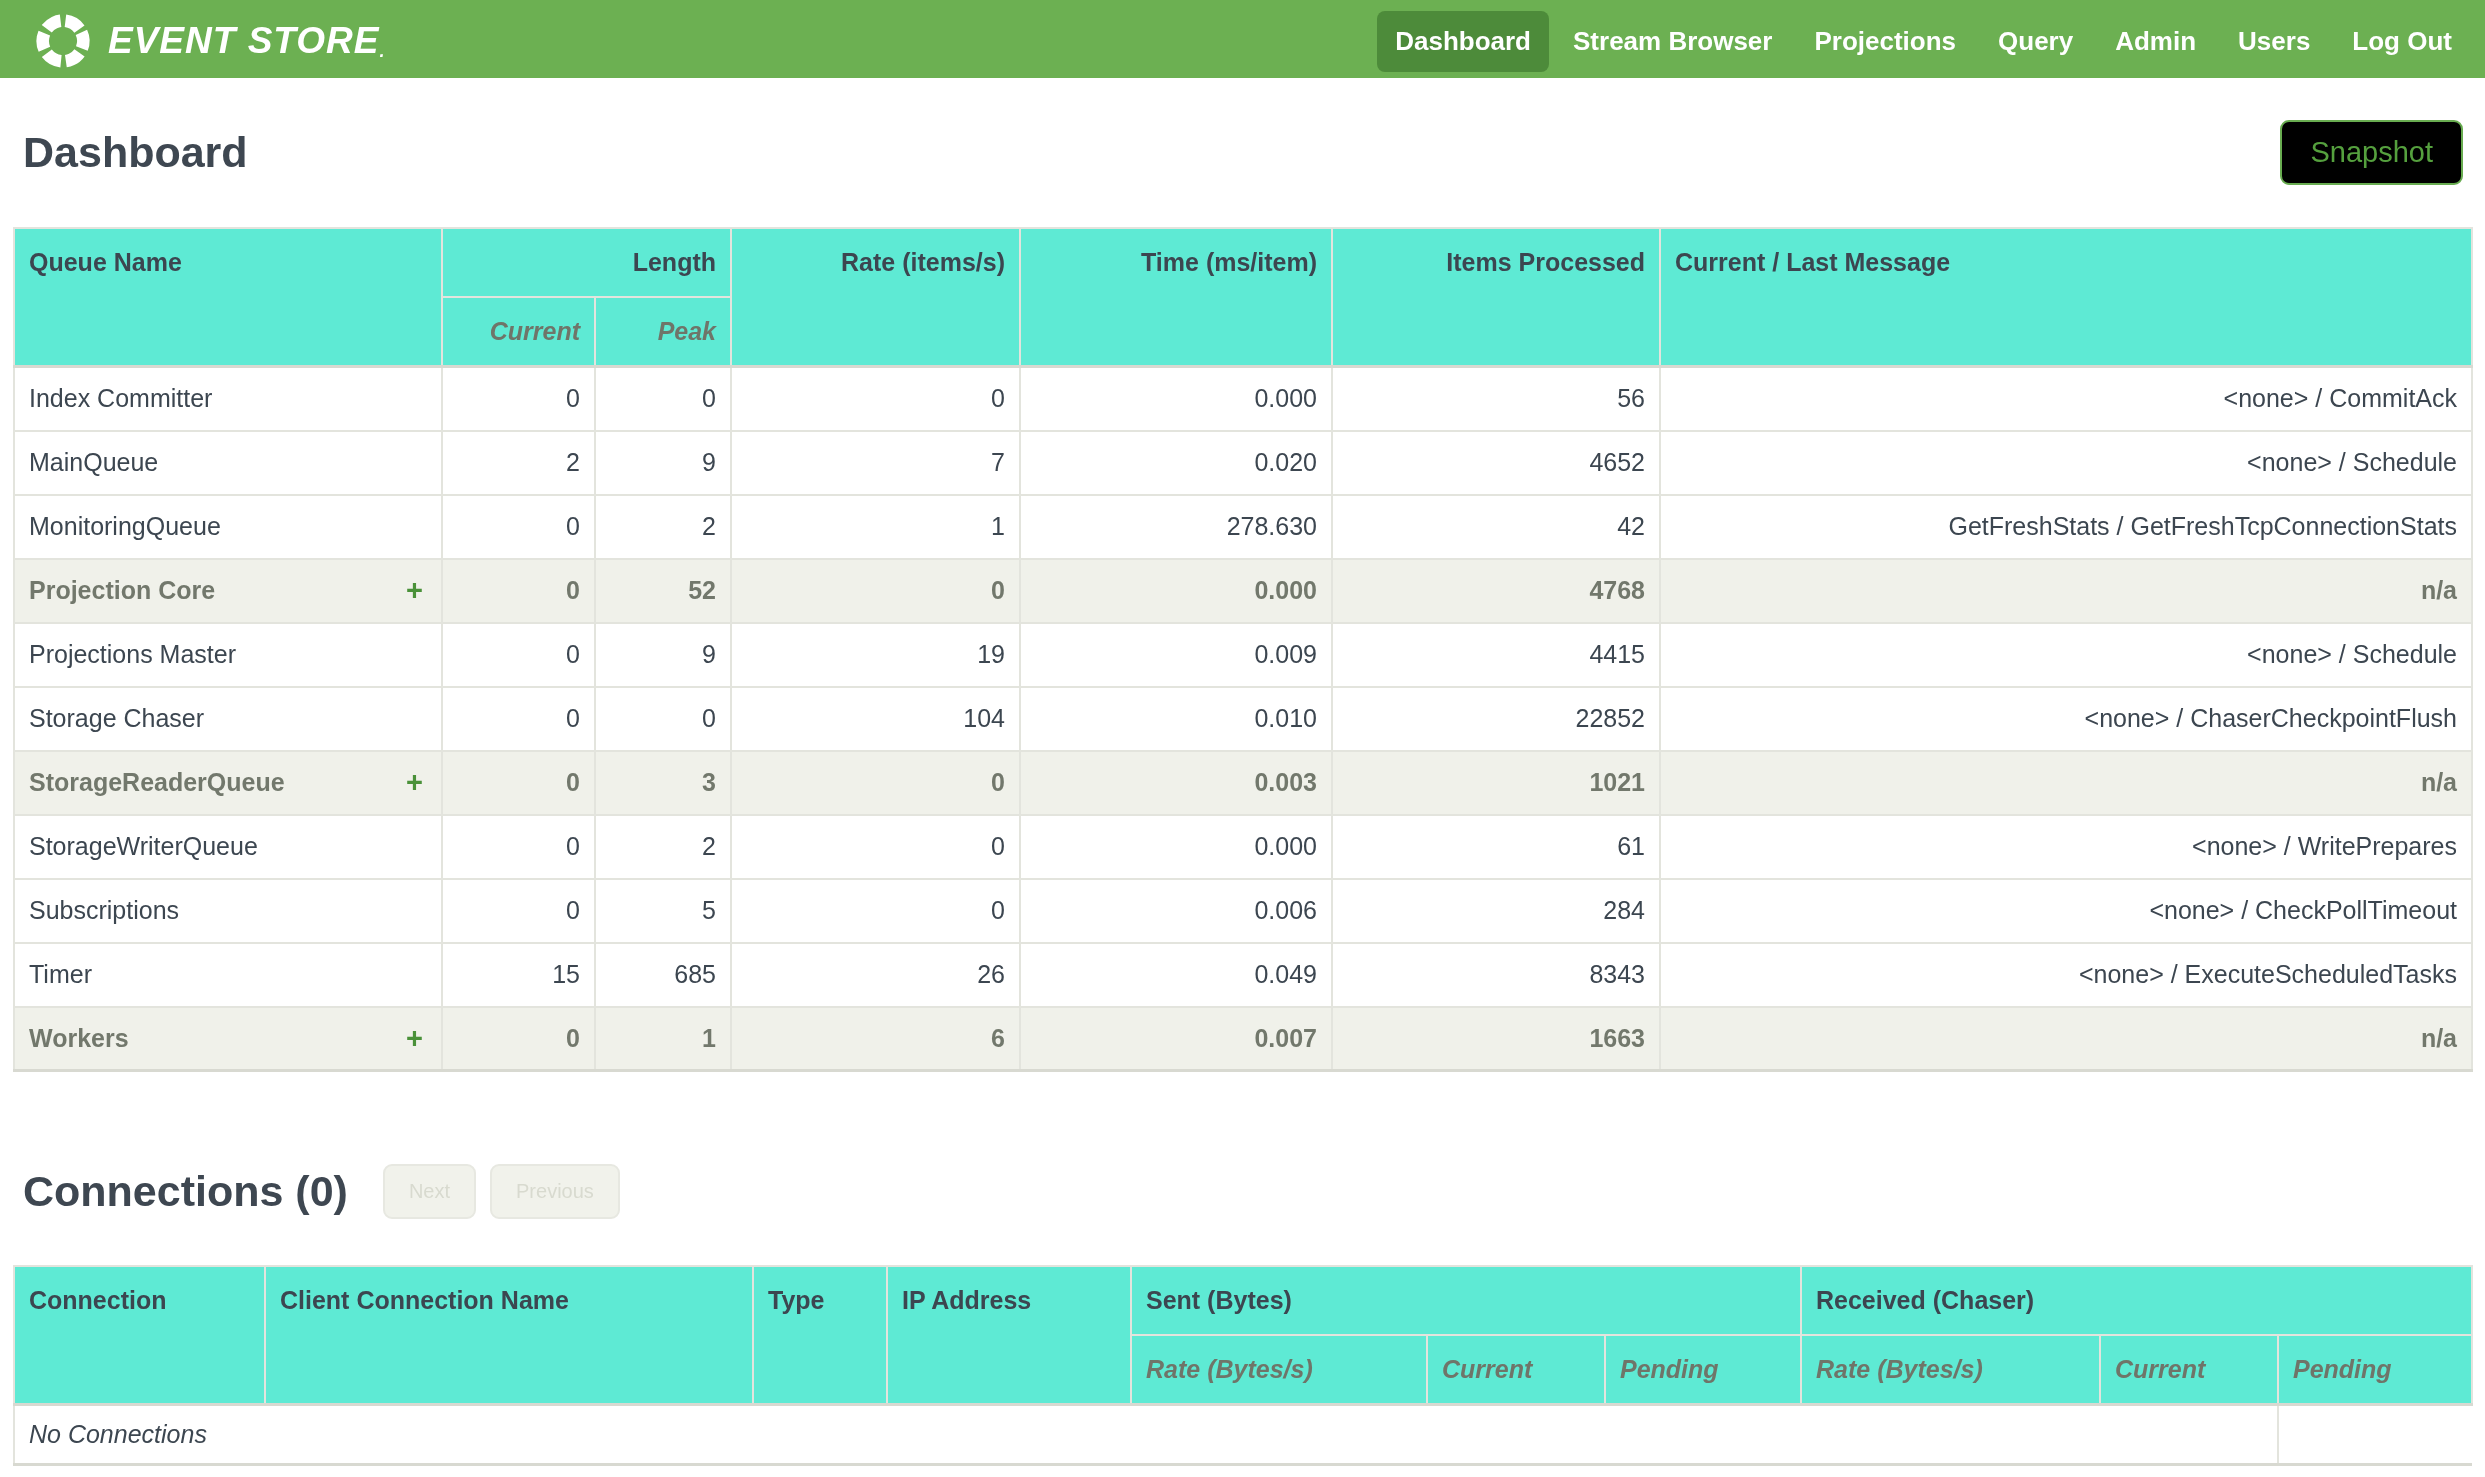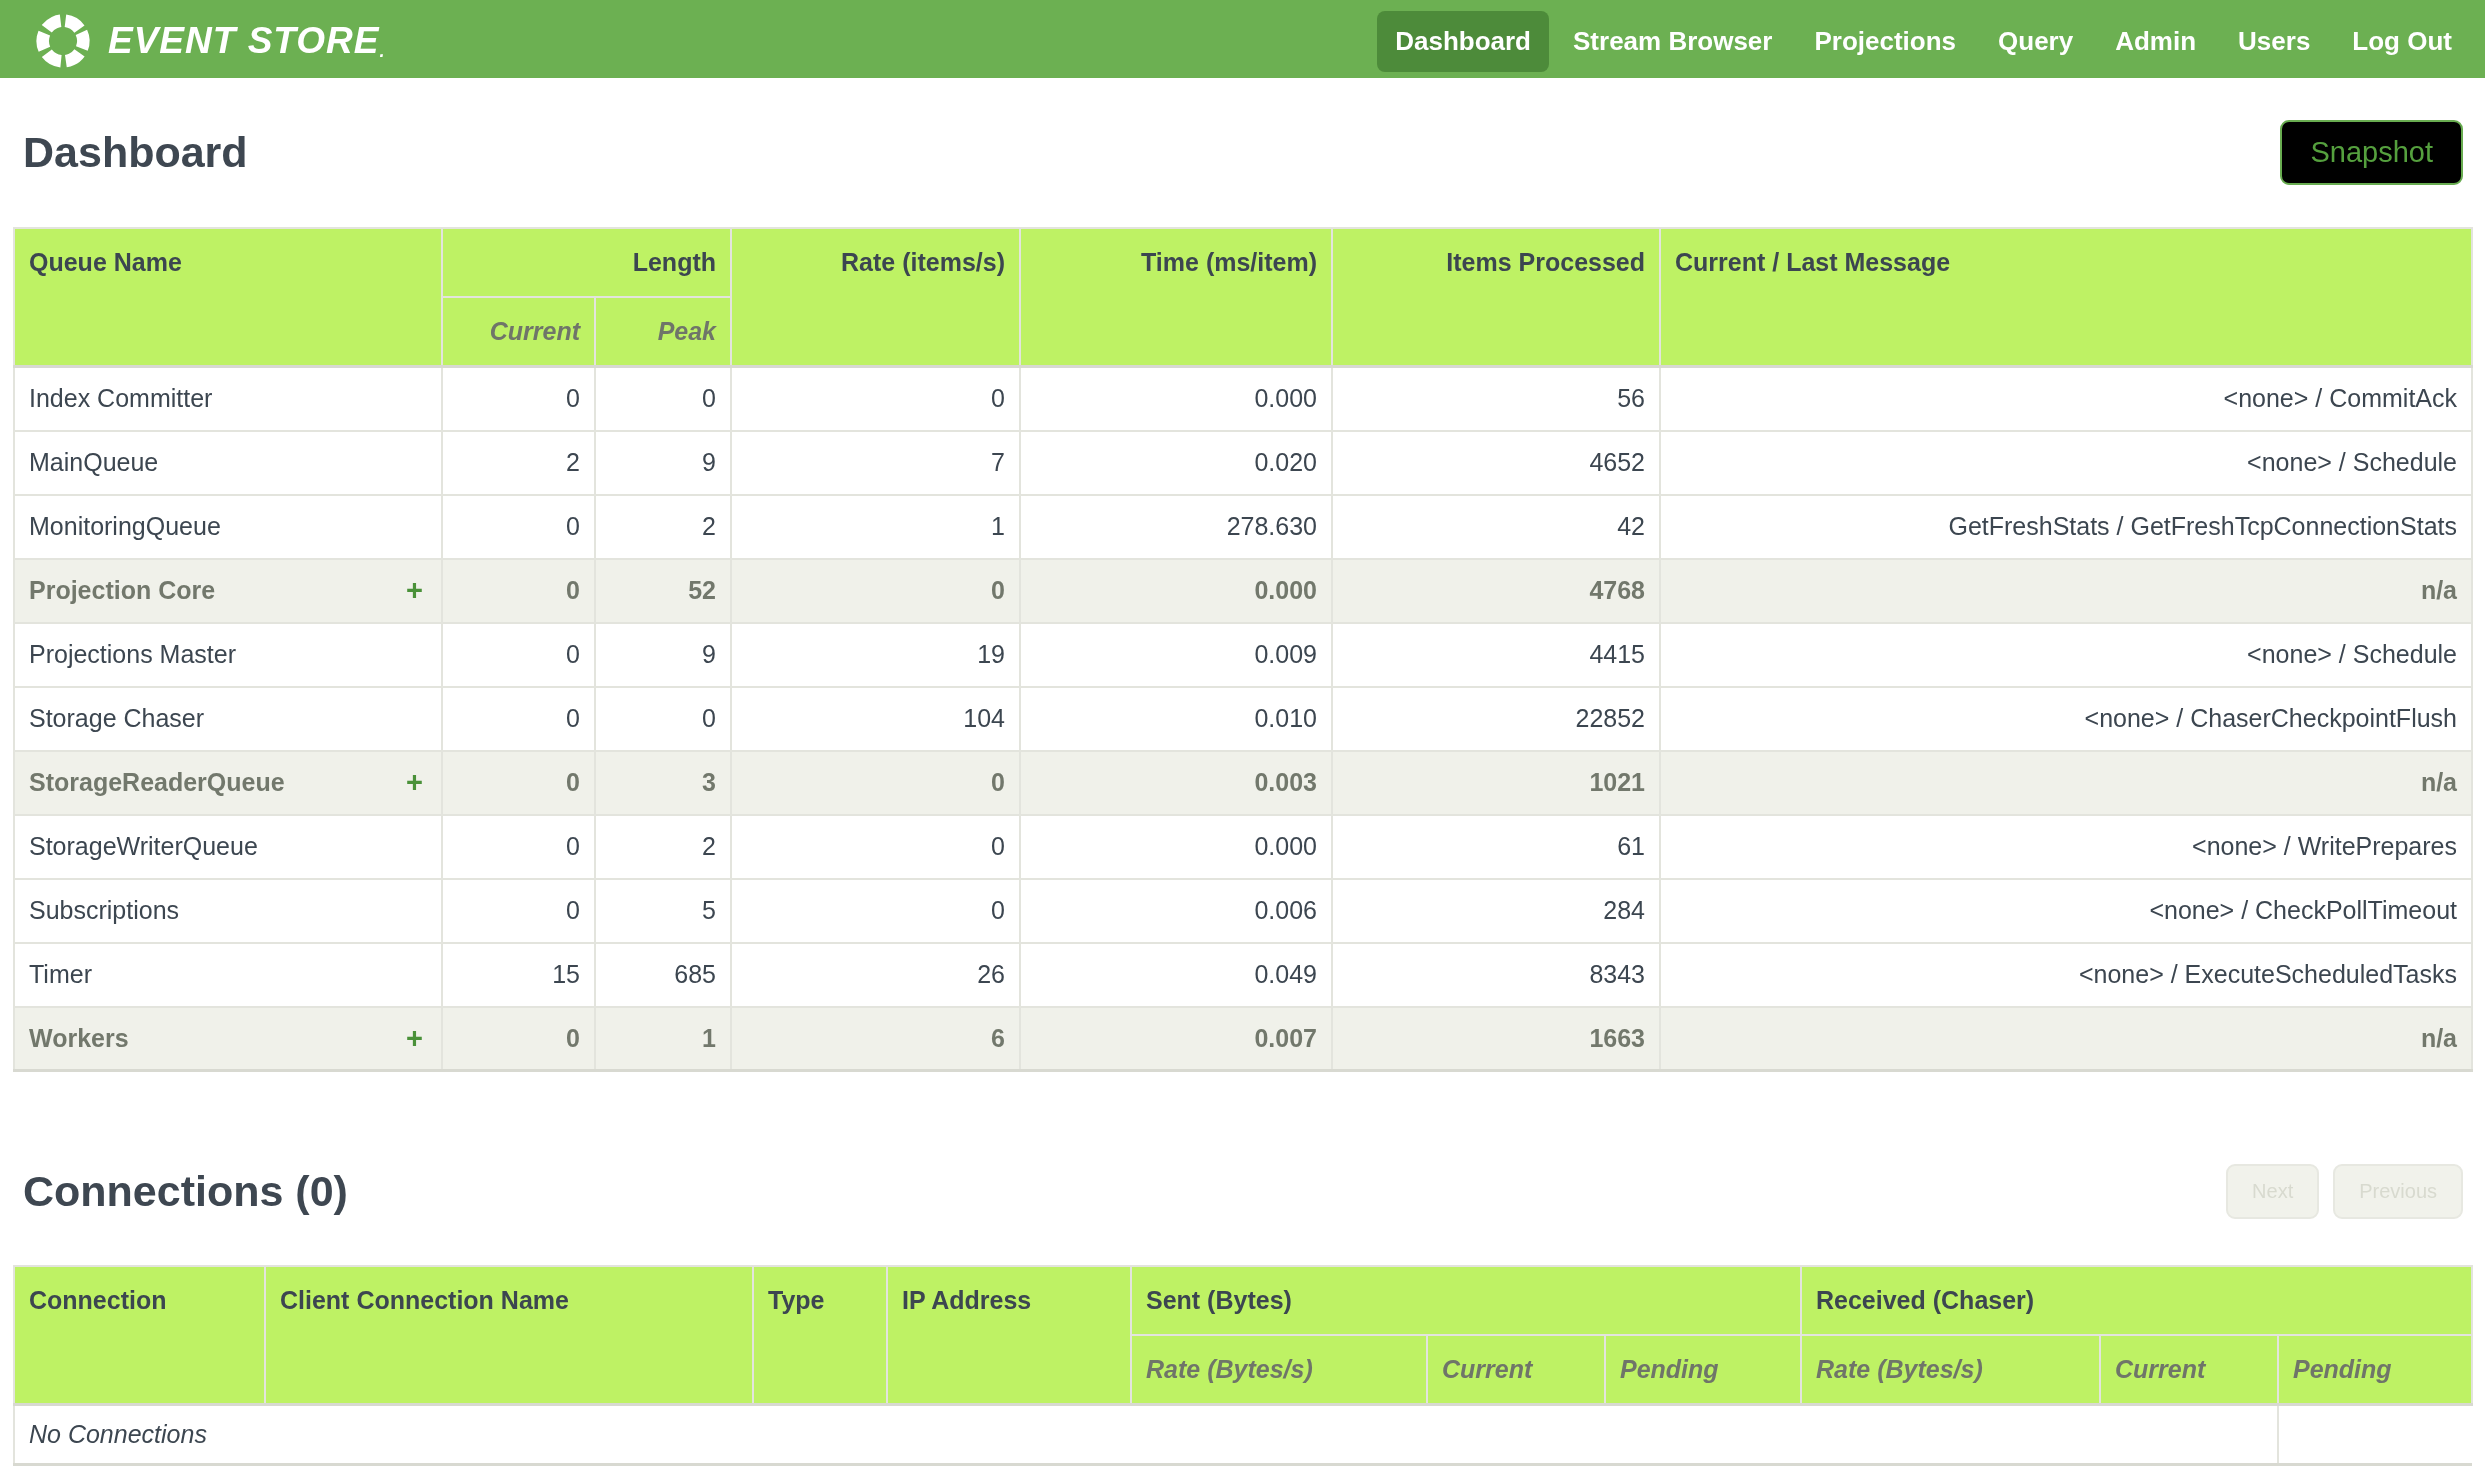--- a/index.html
+++ b/index.html
@@ -42,39 +42,40 @@
     border: 2px solid #68ac50; border-radius: 9px; padding: 14px 28px; cursor: pointer;
   }
 
   
   table {
     width: 100%; border-collapse: collapse; table-layout: fixed;
     font-size: 25px; color: #3c4650;
   }
   th, td { border: 2px solid #e3e4dd; padding: 0 14px; overflow: hidden; white-space: nowrap; }
   thead th {
-    background: #bef264; font-weight: bold; text-align: left;
+    background: #5eead4; font-weight: bold; text-align: left;
     vertical-align: top; padding-top: 19px; padding-bottom: 19px; height: 65px;
   }
   thead { border-bottom: 3px solid #d8d9d1; }
   tbody { border-bottom: 3px solid #d8d9d1; }
   th.num { text-align: right; }
   th.sub { font-style: italic; color: #6f7569; }
   tbody td { height: 64px; background: #fff; vertical-align: middle; }
   td.num { text-align: right; }
   td.msg { text-align: right; }
   tr.hl td { background: #f0f1ea; color: #72786c; font-weight: bold; }
   td.c-name { padding-right: 18px; }
   td.c-name .cell-flex { display: flex; justify-content: space-between; align-items: center; }
   .plus { color: #4a9139; font-weight: bold; font-size: 29px; cursor: pointer; }
 
   
   .conn-head {
-    display: flex; align-items: center; justify-content: space-between;
+    display: flex; align-items: center; 
     margin: 92px 10px 46px 10px;
+    gap: 35px;
   }
   .conn-title { font-size: 43px; font-weight: bold; color: #3e4751; margin: 0; }
   .pager { display: flex; gap: 14px; }
   .btn-pager {
     font-family: inherit; font-size: 20px; color: #d8dacf; background: #f1f2eb;
     border: 2px solid #e7e8e1; border-radius: 9px; padding: 14px 24px; cursor: default;
   }
   td.empty-cell { font-style: italic; height: 60px; }
 </style>
 </head>

